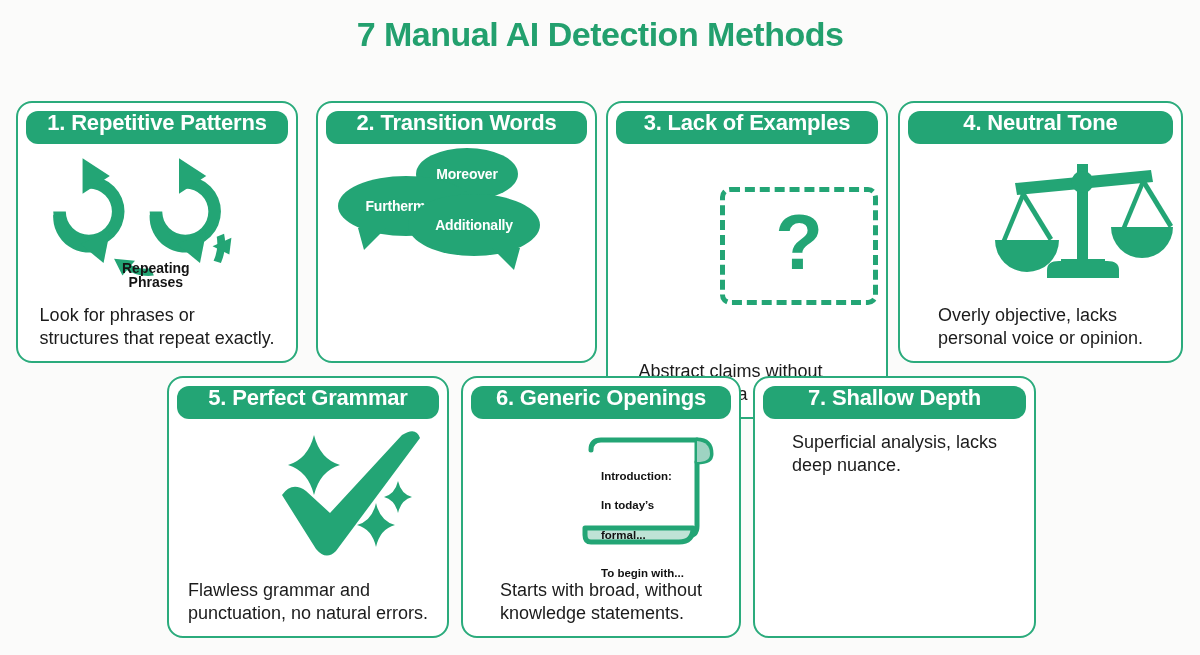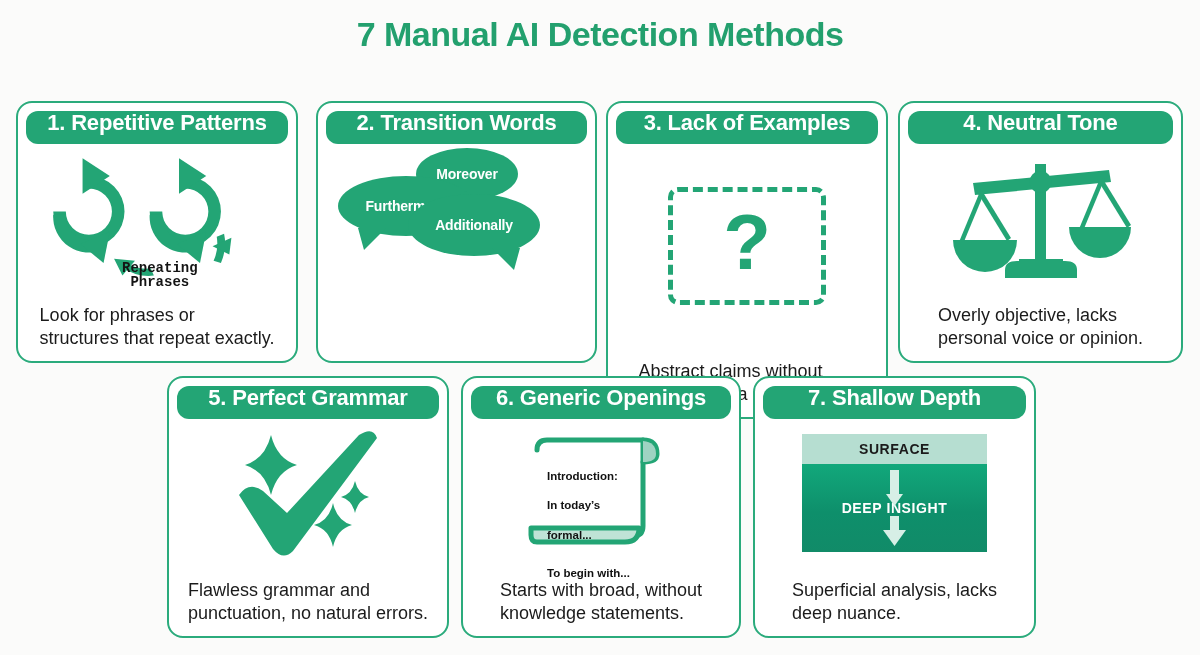--- a/index.html
+++ b/index.html
@@ -53,21 +53,21 @@
     padding: 0 6px 9px 6px;
     letter-spacing: -0.2px;
     line-height: 1.1;
   }
 
   .card-visual {
     flex: 1 1 auto;
     width: 100%;
     display: flex;
     align-items: center;
-    justify-content: center;
+    justify-content: flex-end;
     position: relative;
     min-height: 0;
   }
 
   .card-desc {
     font-size: 18px;
     color: #1b1b1b;
     text-align: left;
     line-height: 1.25;
     padding: 0 4px 2px 4px;
@@ -91,21 +91,20 @@
   .repeat-label {
     position: absolute;
     left: 96px;
     bottom: 2px;
     font-size: 14px;
     font-weight: bold;
     color: #141414;
     line-height: 1.05;
     text-align: center;
     white-space: pre-line;
-    font-family: Liberation Mono, monospace;
   }
 
   
   .bubbles { position: relative; width: 100%; height: 100%; }
   .bubble {
     position: absolute;
     background: #23a575;
     border-radius: 50%;
     display: flex;
     align-items: center;
@@ -348,31 +347,15 @@
         <span>To begin with...</span>
       </div>
     </div>
   </div>
   <div class="card-desc">Starts with broad, without
 knowledge statements.</div>
 </div>
 
 <div class="card" id="card-7">
   <div class="card-header">7. Shallow Depth</div>
-  <div class="card-visual">
-    <div class="depth-box">
-      <div class="depth-surface">SURFACE</div>
-      <div class="depth-deep">
-        <svg width="185" height="88" viewBox="0 0 185 88" style="position:absolute;left:0;top:0" aria-hidden="true">
-          <g fill="#d7efe6">
-            <rect x="88" y="6" width="9" height="26"></rect>
-            <path d="M84 30 L101 30 L92.5 42 Z"></path>
-            <rect x="88" y="52" width="9" height="18"></rect>
-            <path d="M81 66 L104 66 L92.5 82 Z"></path>
-          </g>
-        </svg>
-        <span class="depth-deep-label">DEEP INSIGHT</span>
-      </div>
-    </div>
-  </div>
   <div class="card-desc">Superficial analysis, lacks
 deep nuance.</div>
 </div>
 
 </body></html>

